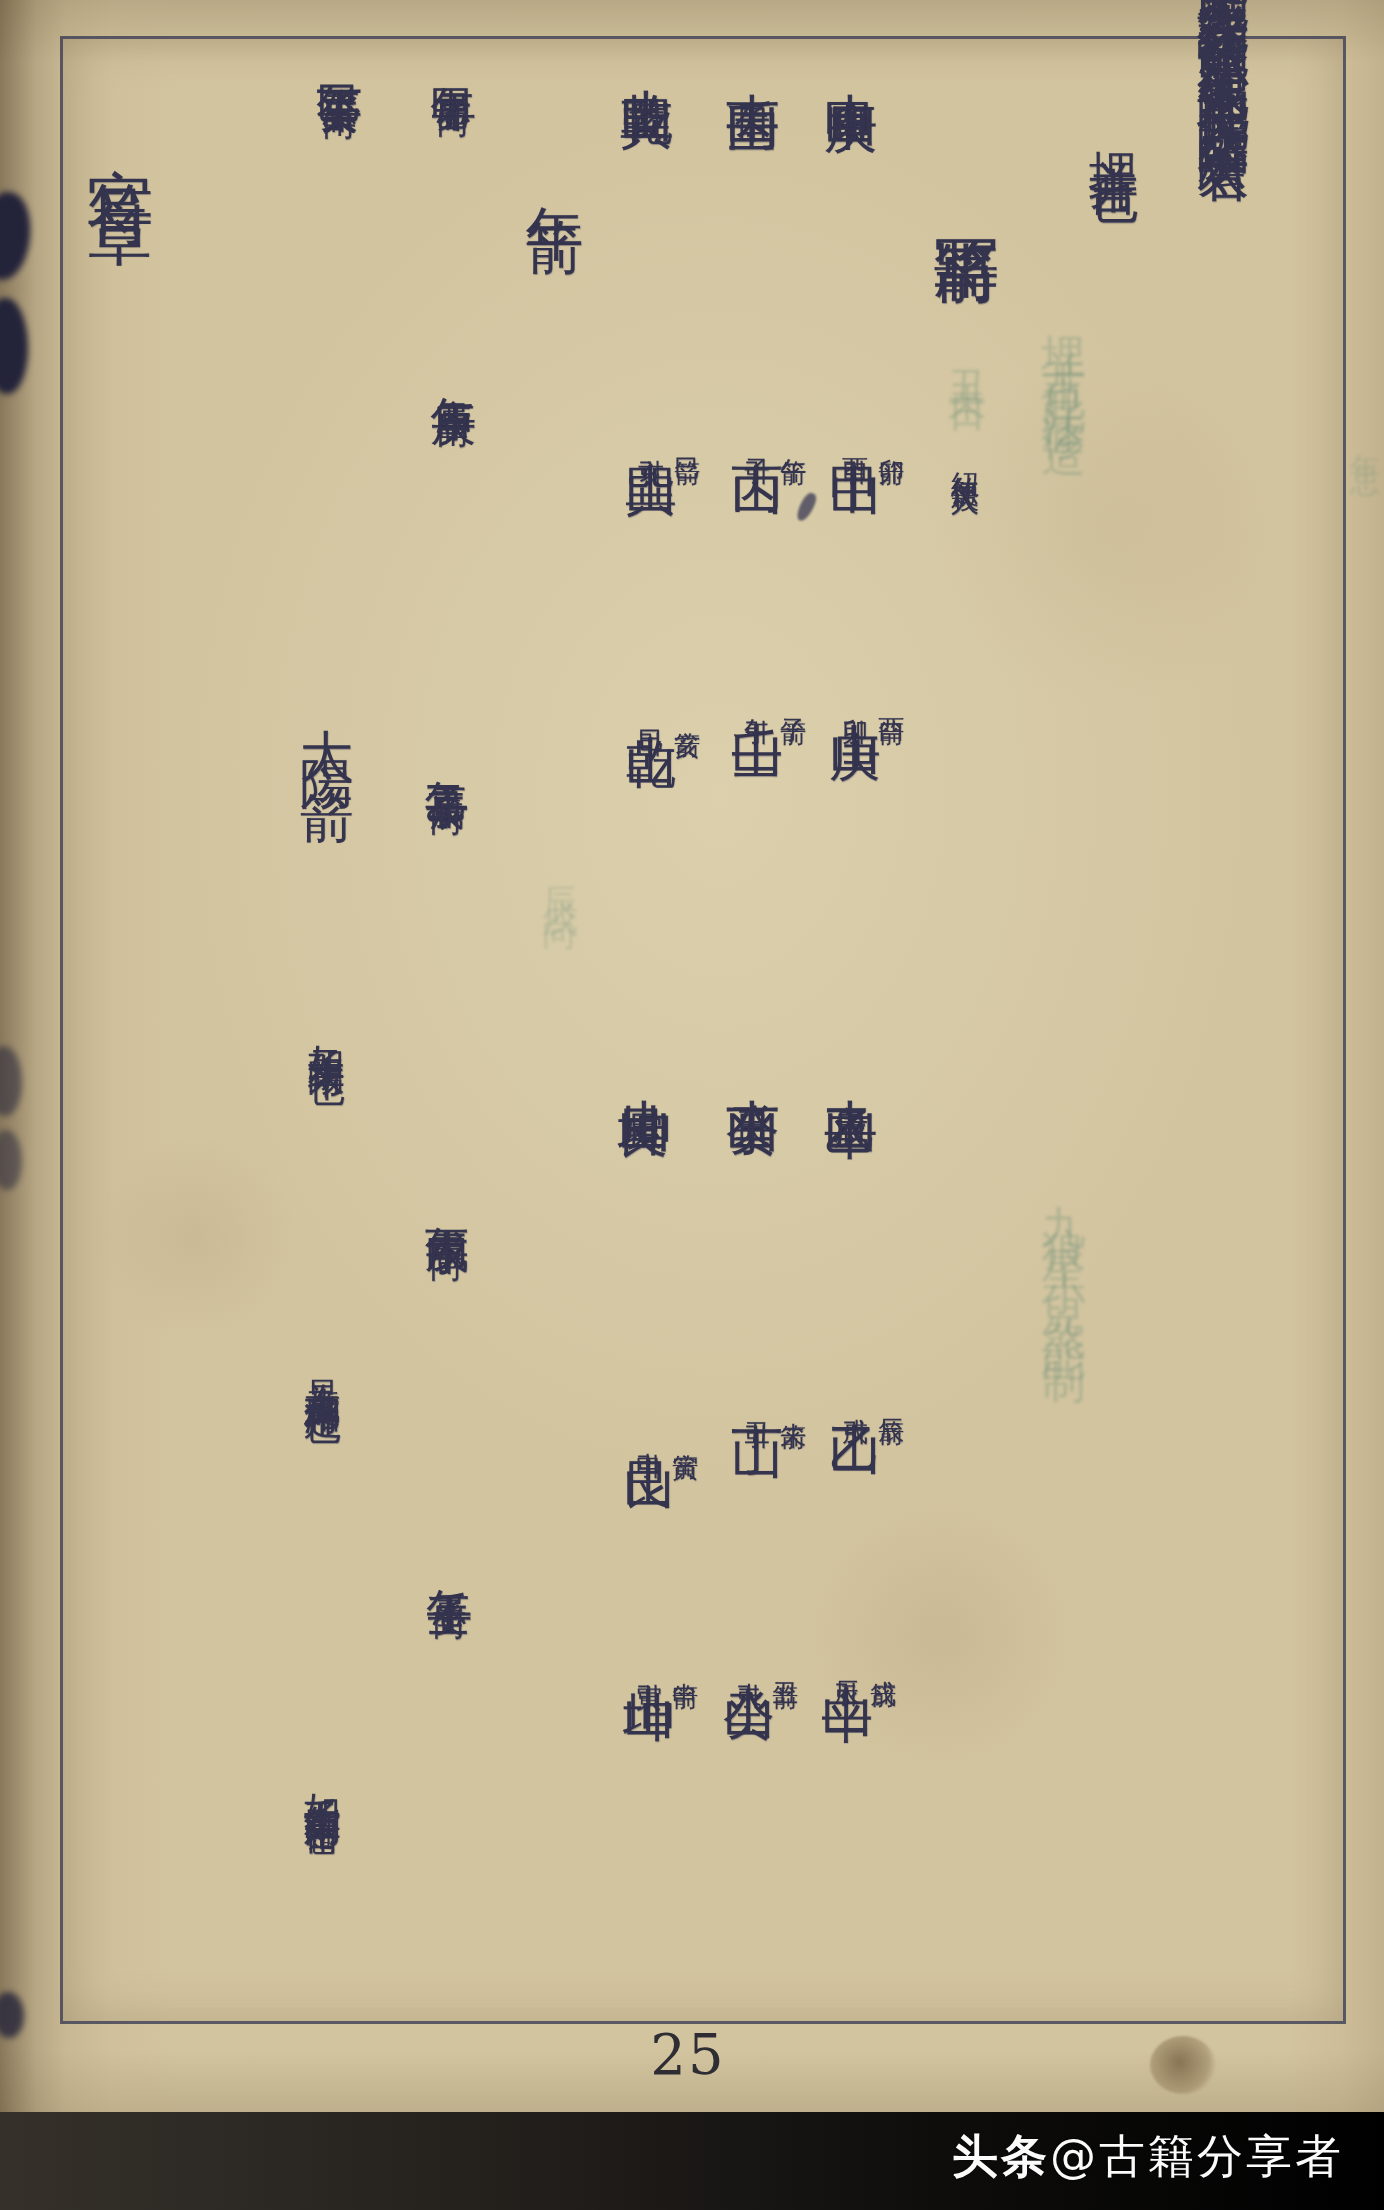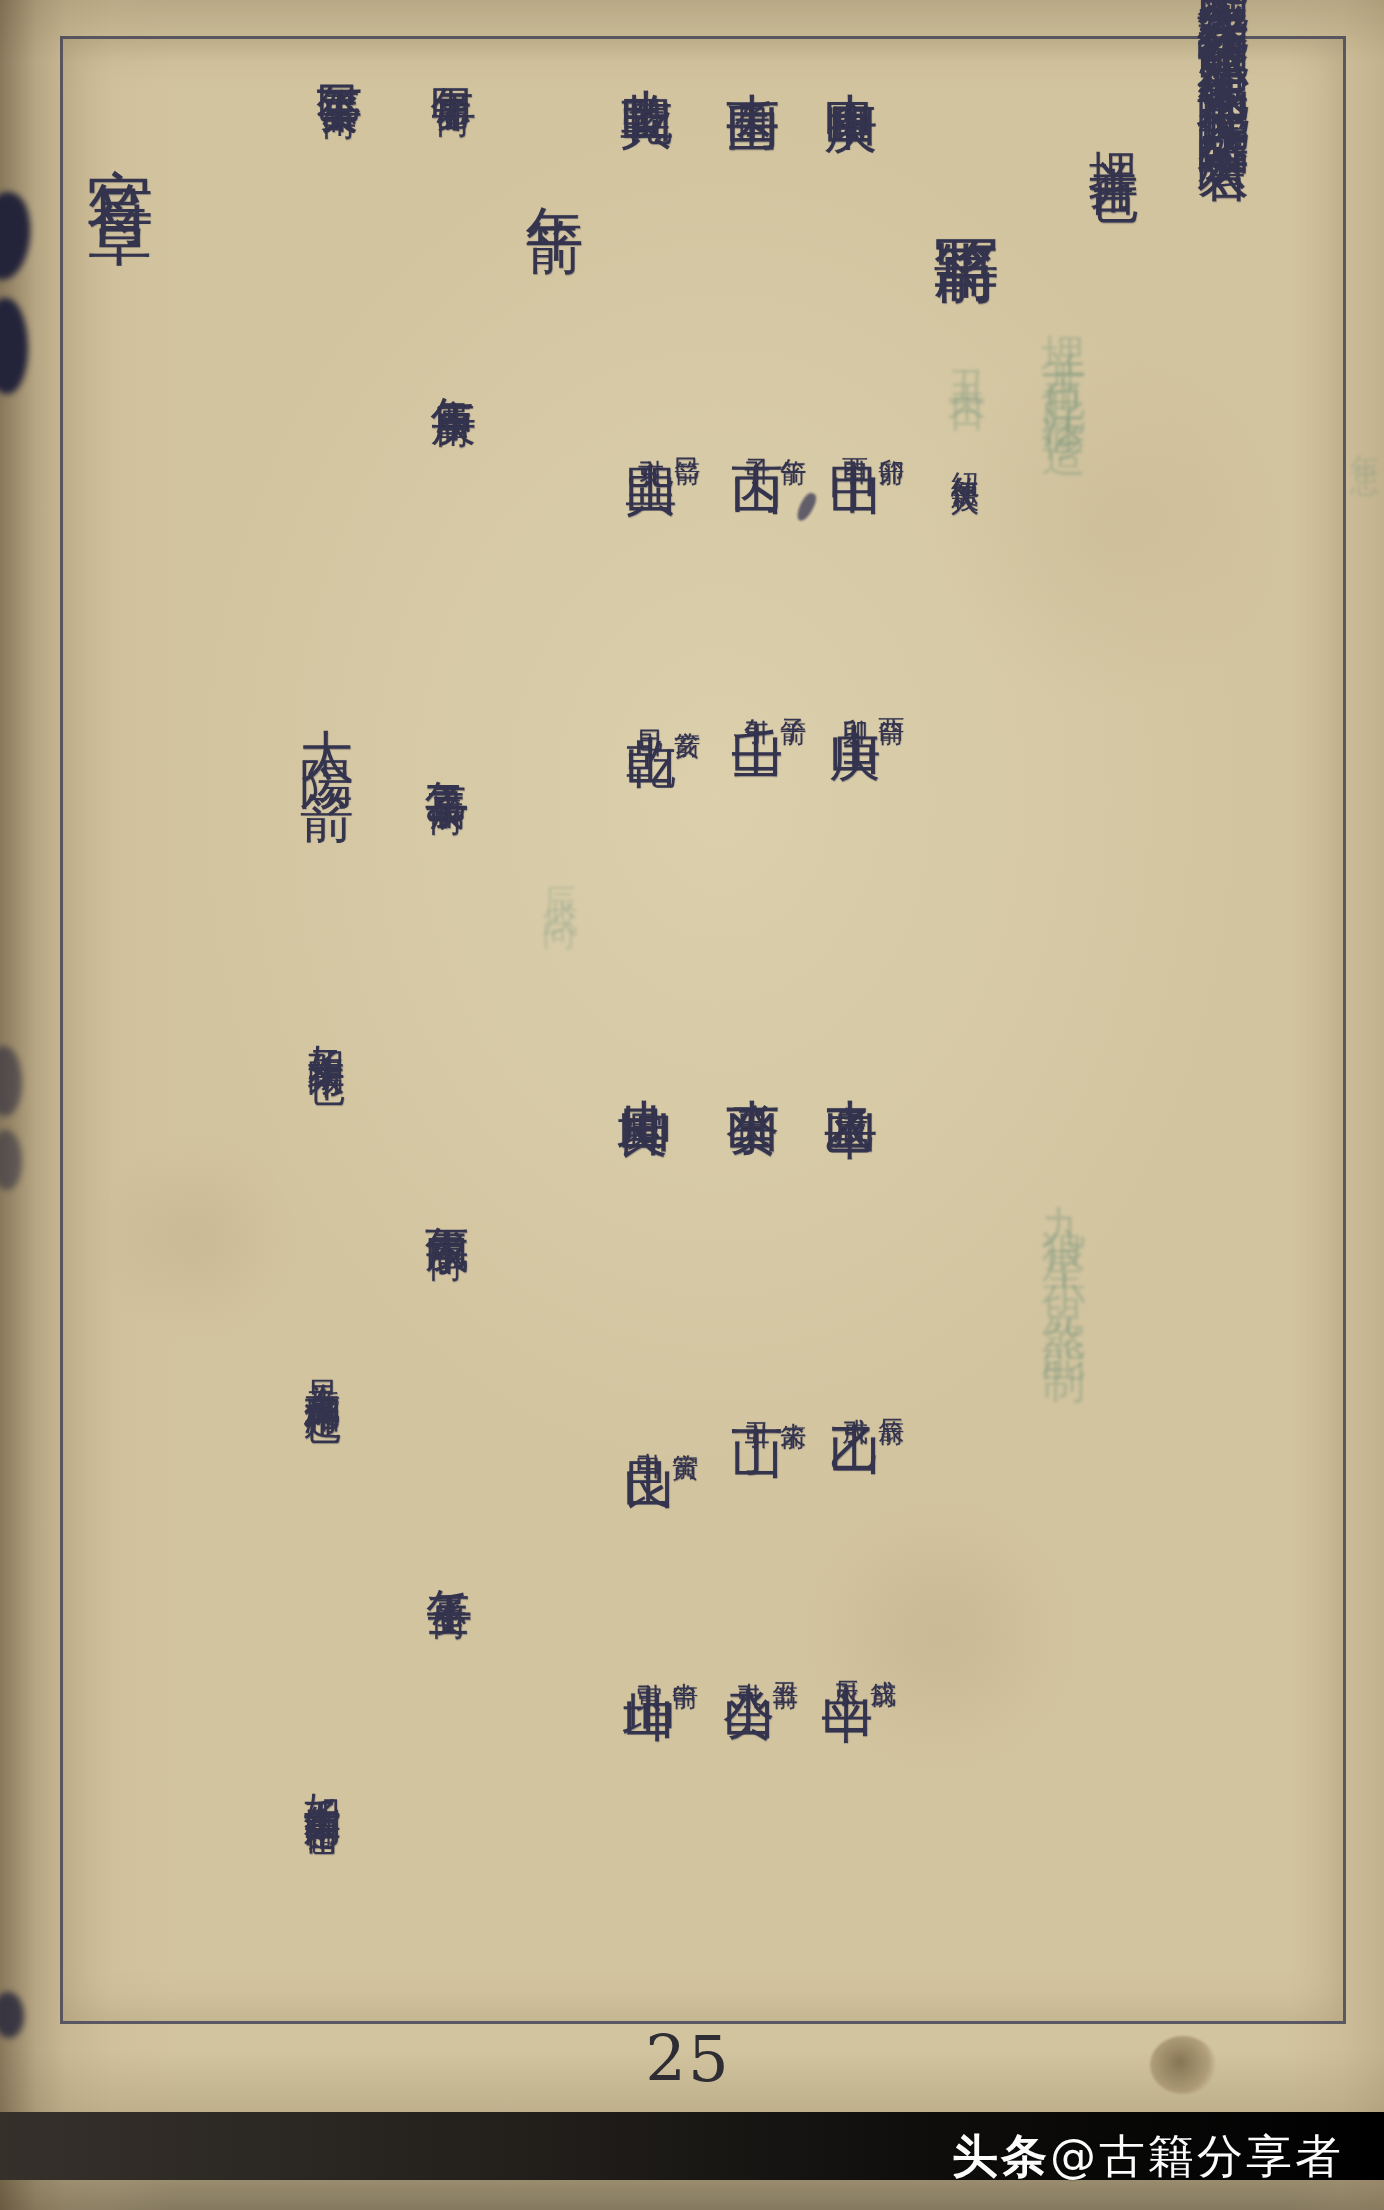--- a/index.html
+++ b/index.html
@@ -69,23 +69,23 @@
   #blobB{left:-12px;top:1046px;width:34px;height:70px;opacity:.55;}
   #blobB2{left:-8px;top:1130px;width:30px;height:60px;opacity:.5;}
   #blobC{left:-6px;top:1992px;width:30px;height:46px;opacity:.8;}
   #tick{position:absolute;left:800px;top:492px;width:13px;height:30px;background:#3a3a55;
     border-radius:50% 40% 60% 50%;transform:rotate(25deg);opacity:.75;filter:blur(1px);}
   #stain{position:absolute;left:1150px;top:2036px;width:66px;height:58px;border-radius:50%;
     background:radial-gradient(circle at 45% 45%, rgba(90,70,40,.62), rgba(120,95,60,.34) 60%, rgba(0,0,0,0) 76%);
     filter:blur(1px);}
   
   #pagenum{position:absolute;left:608px;top:2022px;width:160px;text-align:center;
-    font-family:"DejaVu Serif","Liberation Serif",serif;font-size:64px;color:#2e2d33;letter-spacing:2px;}
+    font-family:"DejaVu Serif","Liberation Serif",serif;font-size:56px;color:#2e2d33;letter-spacing:2px;}
   
-  #bottombar{position:absolute;left:0;top:2112px;width:1384px;height:68px;
+  #bottombar{position:absolute;left:0;top:2112px;width:1384px;height:98px;
     background:linear-gradient(90deg,#35302a 0%, #24211d 35%, #0d0c0b 70%, #000 100%);text-align:center;}
   #watermark{position:absolute;right:40px;top:14px;
     font-family:"DejaVu Sans","Liberation Sans",sans-serif;font-weight:bold;
     font-size:46px;color:#fbfbfb;letter-spacing:3px;text-shadow:0 0 2px rgba(0,0,0,.6);}
   #watermark .at{font-weight:normal;}
 </style>
 </head>
 <body>
 
 <div id="canvas">

